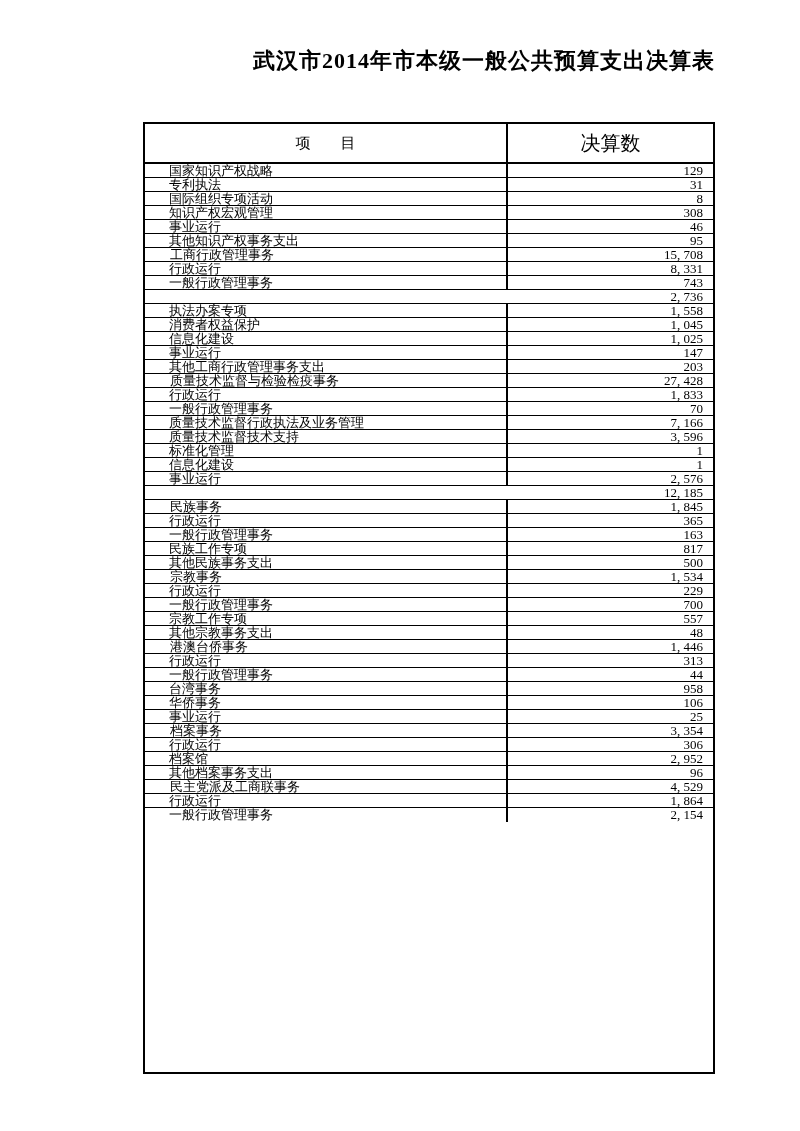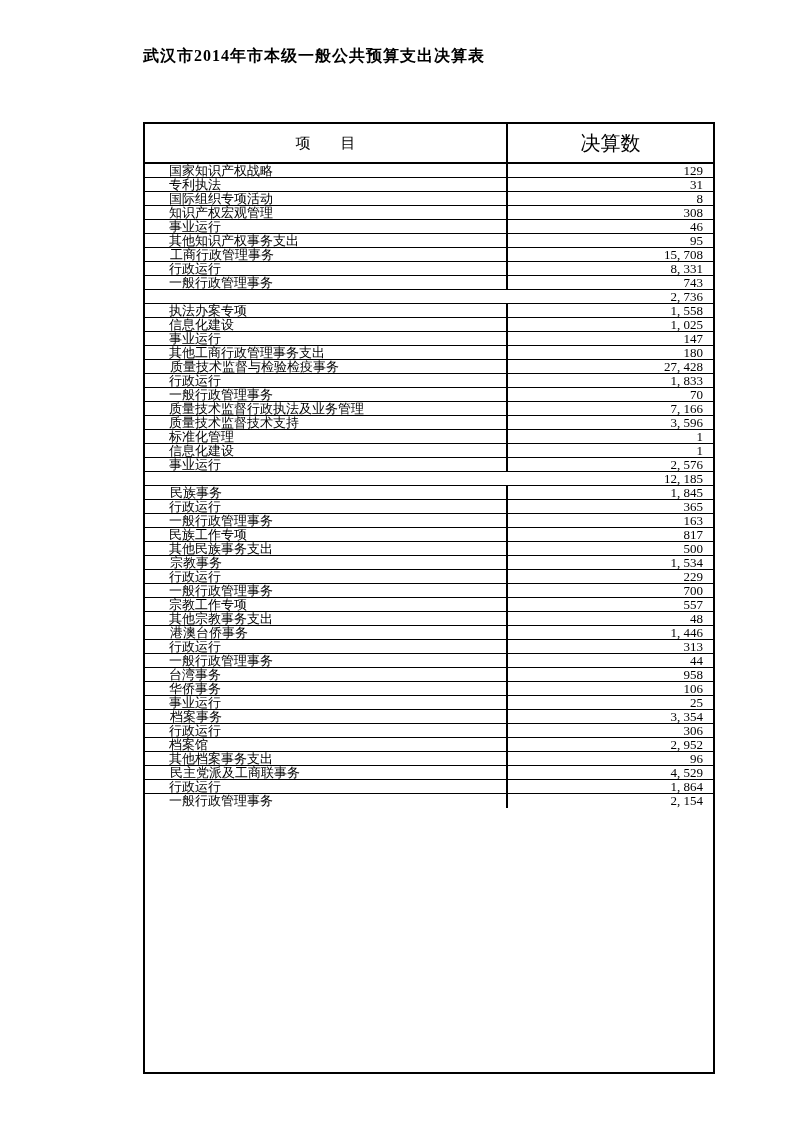--- a/index.html
+++ b/index.html
@@ -4,21 +4,21 @@
 <style>
   html,body{margin:0;padding:0;}
   body{
     width:800px;height:1131px;background:#ffffff;color:#000;
     font-family:"Liberation Serif","DejaVu Serif",serif;
     -webkit-font-smoothing:antialiased;
   }
   .sheet{position:relative;width:800px;height:1131px;background:#fff;overflow:hidden;}
   .title{
     position:absolute;top:46px;left:143px;width:572px;
-    text-align:left;font-size:16px;font-weight:bold;letter-spacing:1px;
+    text-align:right;font-size:22px;font-weight:bold;letter-spacing:1px;
     white-space:nowrap;
   }
   .meta{
     position:absolute;top:102px;left:143px;width:570px;
     display:flex;justify-content:space-between;align-items:flex-end;
     font-size:14px;line-height:18px;margin-top:44px;
   }
   .budget-table{
     position:absolute;top:122px;left:143px;width:572px;height:952px;
     box-sizing:border-box;border:2px solid #000;background:#fff;
@@ -98,30 +98,34 @@
           <div class="cell value-cell">743</div>
         </div>
         <div class="row level-2">
           <div class="cell value-cell">2, 736</div>
         </div>
         <div class="row level-2">
           <div class="cell item-cell">执法办案专项</div>
           <div class="cell value-cell">1, 558</div>
         </div>
         <div class="row level-2">
+          <div class="cell item-cell">消费者权益保护</div>
+          <div class="cell value-cell">1, 045</div>
+        </div>
+        <div class="row level-2">
           <div class="cell item-cell">信息化建设</div>
           <div class="cell value-cell">1, 025</div>
         </div>
         <div class="row level-2">
           <div class="cell item-cell">事业运行</div>
           <div class="cell value-cell">147</div>
         </div>
         <div class="row level-2">
           <div class="cell item-cell">其他工商行政管理事务支出</div>
-          <div class="cell value-cell">180</div>
+          <div class="cell value-cell">203</div>
         </div>
         <div class="row level-1">
           <div class="cell item-cell">质量技术监督与检验检疫事务</div>
           <div class="cell value-cell">27, 428</div>
         </div>
         <div class="row level-2">
           <div class="cell item-cell">行政运行</div>
           <div class="cell value-cell">1, 833</div>
         </div>
         <div class="row level-2">

